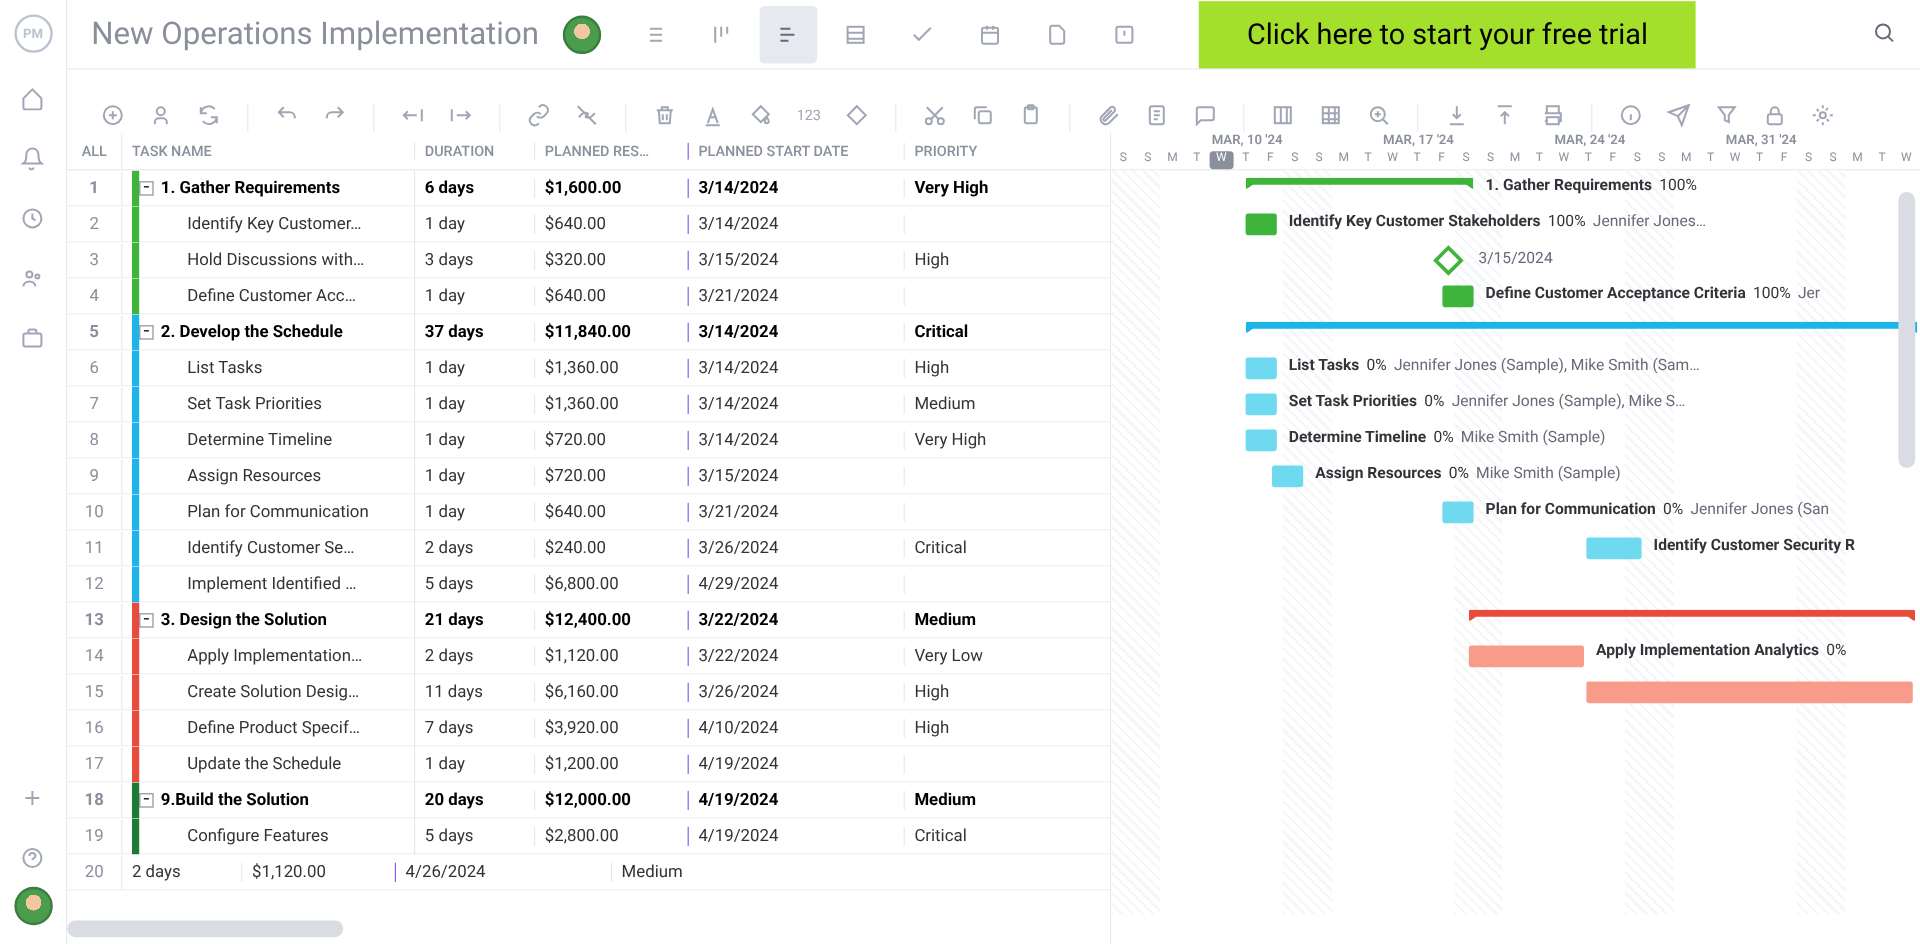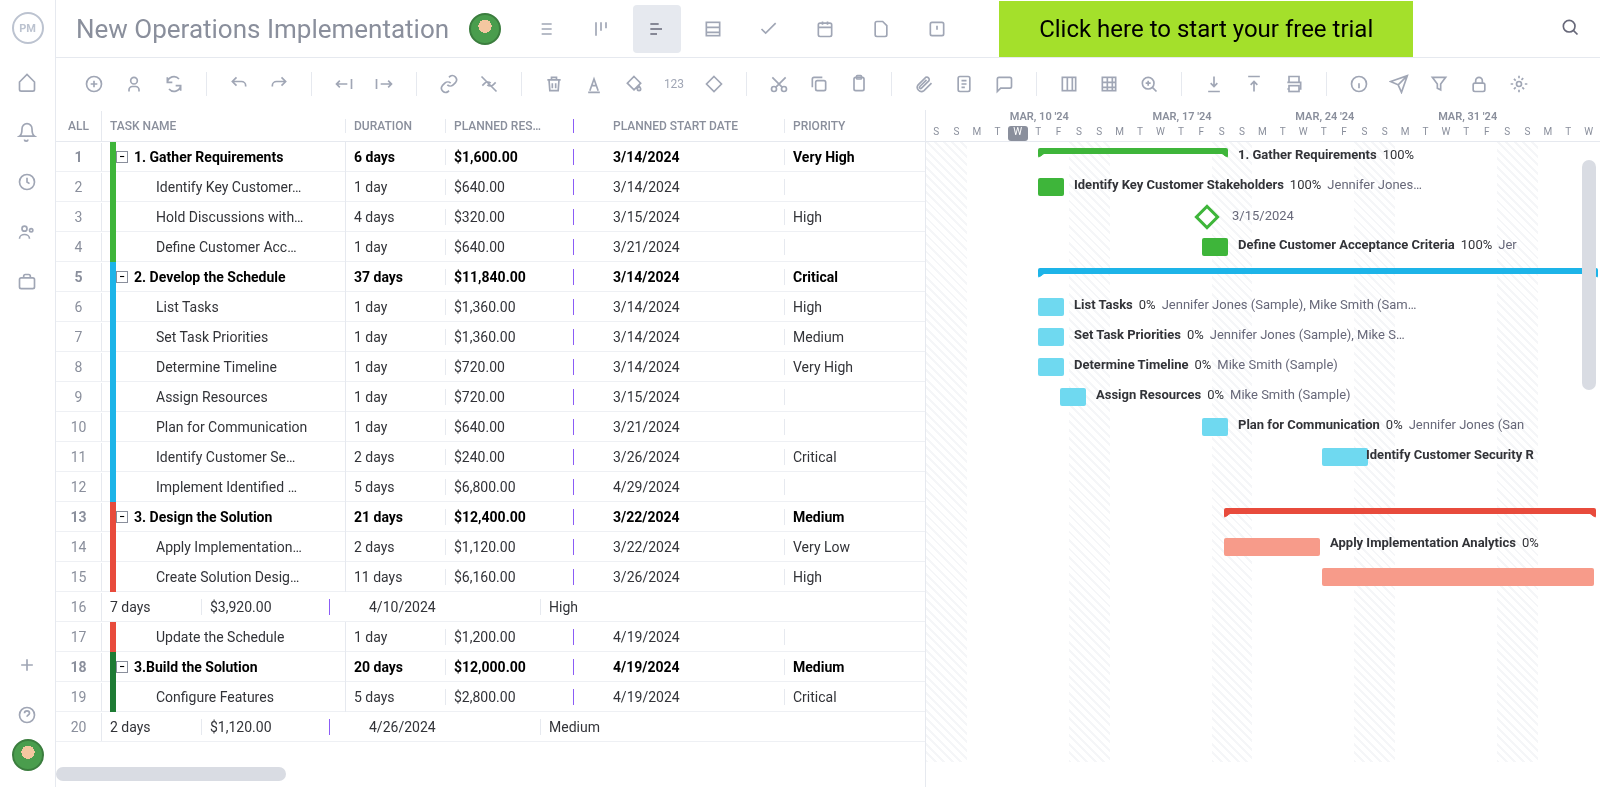--- a/index.html
+++ b/index.html
@@ -9,32 +9,32 @@
 .side-icon { width:22px; height:22px; color:#a0a6b5; cursor:pointer; }
 .side-avatar { width:32px; height:32px; border-radius:50%; background:#4a9d4d; position:absolute; bottom:16px; background-image:radial-gradient(circle at center 40%, #f4c7a0 30%, transparent 30%); border:2px solid #3b7d3e; }
 .main { position:absolute; left:56px; top:0; right:0; height:787px; display:flex; flex-direction:column; }
 .topbar { height:58px; border-bottom:1px solid #e6e9ef; display:flex; align-items:center; padding:0 20px; gap:8px; }
 .title { font-size:26px; color:#8a8f9c; font-weight:400; margin-right:12px; }
 .avatar { width:32px; height:32px; border-radius:50%; background:#4a9d4d; background-image:radial-gradient(circle at center 40%, #f4c7a0 30%, transparent 30%); border:2px solid #3b7d3e; margin-right:12px; }
 .view-btn { width:48px; height:48px; display:flex; align-items:center; justify-content:center; cursor:pointer; color:#a0a6b5; border-radius:4px; }
 .view-btn.active { background:#e6e9ef; color:#676879; }
 .cta { background:#a4e02b; color:#000; font-size:24px; padding:14px 40px; cursor:pointer; margin-left:30px; }
 .search-right { margin-left:auto; color:#676879; cursor:pointer; }
-.toolbar { height:52px; display:flex; align-items:center; padding:0 20px; gap:4px; }
+.toolbar { height:52px; display:flex; align-items:flex-end; padding:0 20px; gap:4px; }
 .tool-icon { width:28px; height:28px; display:flex; align-items:center; justify-content:center; color:#a0a6b5; cursor:pointer; margin:0 4px; }
 .tool-sep { width:1px; height:24px; background:#e6e9ef; margin:0 10px; }
 .content { flex:1; display:flex; overflow:hidden; }
 .grid { width:870px; display:flex; flex-direction:column; overflow:hidden; border-right:1px solid #e6e9ef; }
 .grid-head { height:32px; display:flex; border-bottom:1px solid #e6e9ef; align-items:center; font-size:12px; color:#8a8f9c; font-weight:500; }
 .col-all  { width:46px; text-align:center; border-right:1px solid #e6e9ef; padding:8px 0;}
 .col-num  { width:46px; text-align:center; border-right:1px solid #e6e9ef; padding:6px 0; color:#8a8f9c; }
 .col-name { width:244px; padding-left:8px; border-right:1px solid #e6e9ef; white-space:nowrap; overflow:hidden; text-overflow:ellipsis; }
 .col-dur  { width:100px; padding-left:8px; border-right:1px solid #e6e9ef; }
 .col-res  { width:128px; padding-left:8px; border-right:1px solid #8b5cf6; white-space:nowrap; overflow:hidden; }
-.col-date { width:180px; padding-left:8px; border-right:1px solid #e6e9ef;margin-left:31px; }
+.col-date { width:180px; padding-left:8px; border-right:1px solid #e6e9ef; }
 .col-pri  { width:118px; padding-left:8px; }
 .grid-body { flex:1; overflow-y:auto; }
 .row { height:30px; display:flex; align-items:center; border-bottom:1px solid #eef0f4; font-size:14px; color:#323338; }
 .row.summary { font-weight:700; color:#000; }
 .stripe { width:6px; height:30px; }
 .task-cell { display:flex; align-items:center; height:30px; }
 .collapse { width:12px; height:12px; border:1px solid #8a8f9c; display:inline-flex; align-items:center; justify-content:center; font-size:10px; line-height:1; margin-right:6px; cursor:pointer; }
 .indent { display:inline-block; }
 .gantt { flex:1; position:relative; overflow:hidden; background:#fff; }
 .gantt-head { height:32px; display:flex; flex-direction:column; }
@@ -355,21 +355,21 @@
             <div class="col-date">3/14/2024</div>
             <div class="col-pri"></div>
           </div>
           <div class="row">
             <div class="col-num">3</div>
             <div class="col-name task-cell">
               <div class="stripe" style="background: rgb(62, 181, 58);"></div>
               <span class="indent" style="width: 40px;"></span>
               <span>Hold Discussions with…</span>
             </div>
-            <div class="col-dur">4 days</div>
+            <div class="col-dur">3 days</div>
             <div class="col-res">$320.00</div>
             <div class="col-date">3/15/2024</div>
             <div class="col-pri">High</div>
           </div>
           <div class="row">
             <div class="col-num">4</div>
             <div class="col-name task-cell">
               <div class="stripe" style="background: rgb(62, 181, 58);"></div>
               <span class="indent" style="width: 40px;"></span>
               <span>Define Customer Acc…</span>
@@ -506,20 +506,25 @@
               <span class="indent" style="width: 40px;"></span>
               <span>Create Solution Desig…</span>
             </div>
             <div class="col-dur">11 days</div>
             <div class="col-res">$6,160.00</div>
             <div class="col-date">3/26/2024</div>
             <div class="col-pri">High</div>
           </div>
           <div class="row">
             <div class="col-num">16</div>
+            <div class="col-name task-cell">
+              <div class="stripe" style="background: rgb(232, 75, 60);"></div>
+              <span class="indent" style="width: 40px;"></span>
+              <span>Define Product Specif…</span>
+            </div>
             <div class="col-dur">7 days</div>
             <div class="col-res">$3,920.00</div>
             <div class="col-date">4/10/2024</div>
             <div class="col-pri">High</div>
           </div>
           <div class="row">
             <div class="col-num">17</div>
             <div class="col-name task-cell">
               <div class="stripe" style="background: rgb(232, 75, 60);"></div>
               <span class="indent" style="width: 40px;"></span>
@@ -528,21 +533,21 @@
             <div class="col-dur">1 day</div>
             <div class="col-res">$1,200.00</div>
             <div class="col-date">4/19/2024</div>
             <div class="col-pri"></div>
           </div>
           <div class="row summary">
             <div class="col-num">18</div>
             <div class="col-name task-cell">
               <div class="stripe" style="background: rgb(30, 123, 52);"></div>
               <span class="collapse">−</span>
-              <span>3.Build the Solution</span>
+              <span>9.Build the Solution</span>
             </div>
             <div class="col-dur">20 days</div>
             <div class="col-res">$12,000.00</div>
             <div class="col-date">4/19/2024</div>
             <div class="col-pri">Medium</div>
           </div>
           <div class="row">
             <div class="col-num">19</div>
             <div class="col-name task-cell">
               <div class="stripe" style="background: rgb(30, 123, 52);"></div>
@@ -660,21 +665,21 @@
             <span class="pct">0%</span>
             <span class="res">Mike Smith (Sample)</span>
           </div>
           <div class="bar" style="left: 276px; top: 276px; width: 26px; background: rgb(111, 217, 240);"></div>
           <div class="bar-label" style="left: 312px; top: 275px;">
             <span class="nm">Plan for Communication</span>
             <span class="pct">0%</span>
             <span class="res">Jennifer Jones (San</span>
           </div>
           <div class="bar" style="left: 396px; top: 306px; width: 46px; background: rgb(111, 217, 240);"></div>
-          <div class="bar-label" style="left: 440px; top: 305px; justify-content: center;">
+          <div class="bar-label" style="left: 452px; top: 305px; justify-content: center;">
             <span class="nm">Identify Customer Security R</span>
           </div>
           <div class="bar" style="left: 298px; top: 366px; width: 372px; background: rgb(232, 75, 60); height: 10px; border-left: 4px solid rgb(232, 75, 60); border-right: 4px solid rgb(232, 75, 60); box-shadow: rgba(0, 0, 0, 0) 0px -4px 0px inset; clip-path: polygon(0px 0px, 100% 0px, 100% 100%, calc(100% - 6px) 60%, 6px 60%, 0px 100%);"></div>
           <div class="bar" style="left: 298px; top: 396px; width: 96px; background: rgb(247, 155, 138);"></div>
           <div class="bar-label" style="left: 404px; top: 393px;">
             <span class="nm">Apply Implementation Analytics</span>
             <span class="pct">0%</span>
           </div>
           <div class="bar" style="left: 396px; top: 426px; width: 272px; background: rgb(247, 155, 138);"></div>
         </div>

